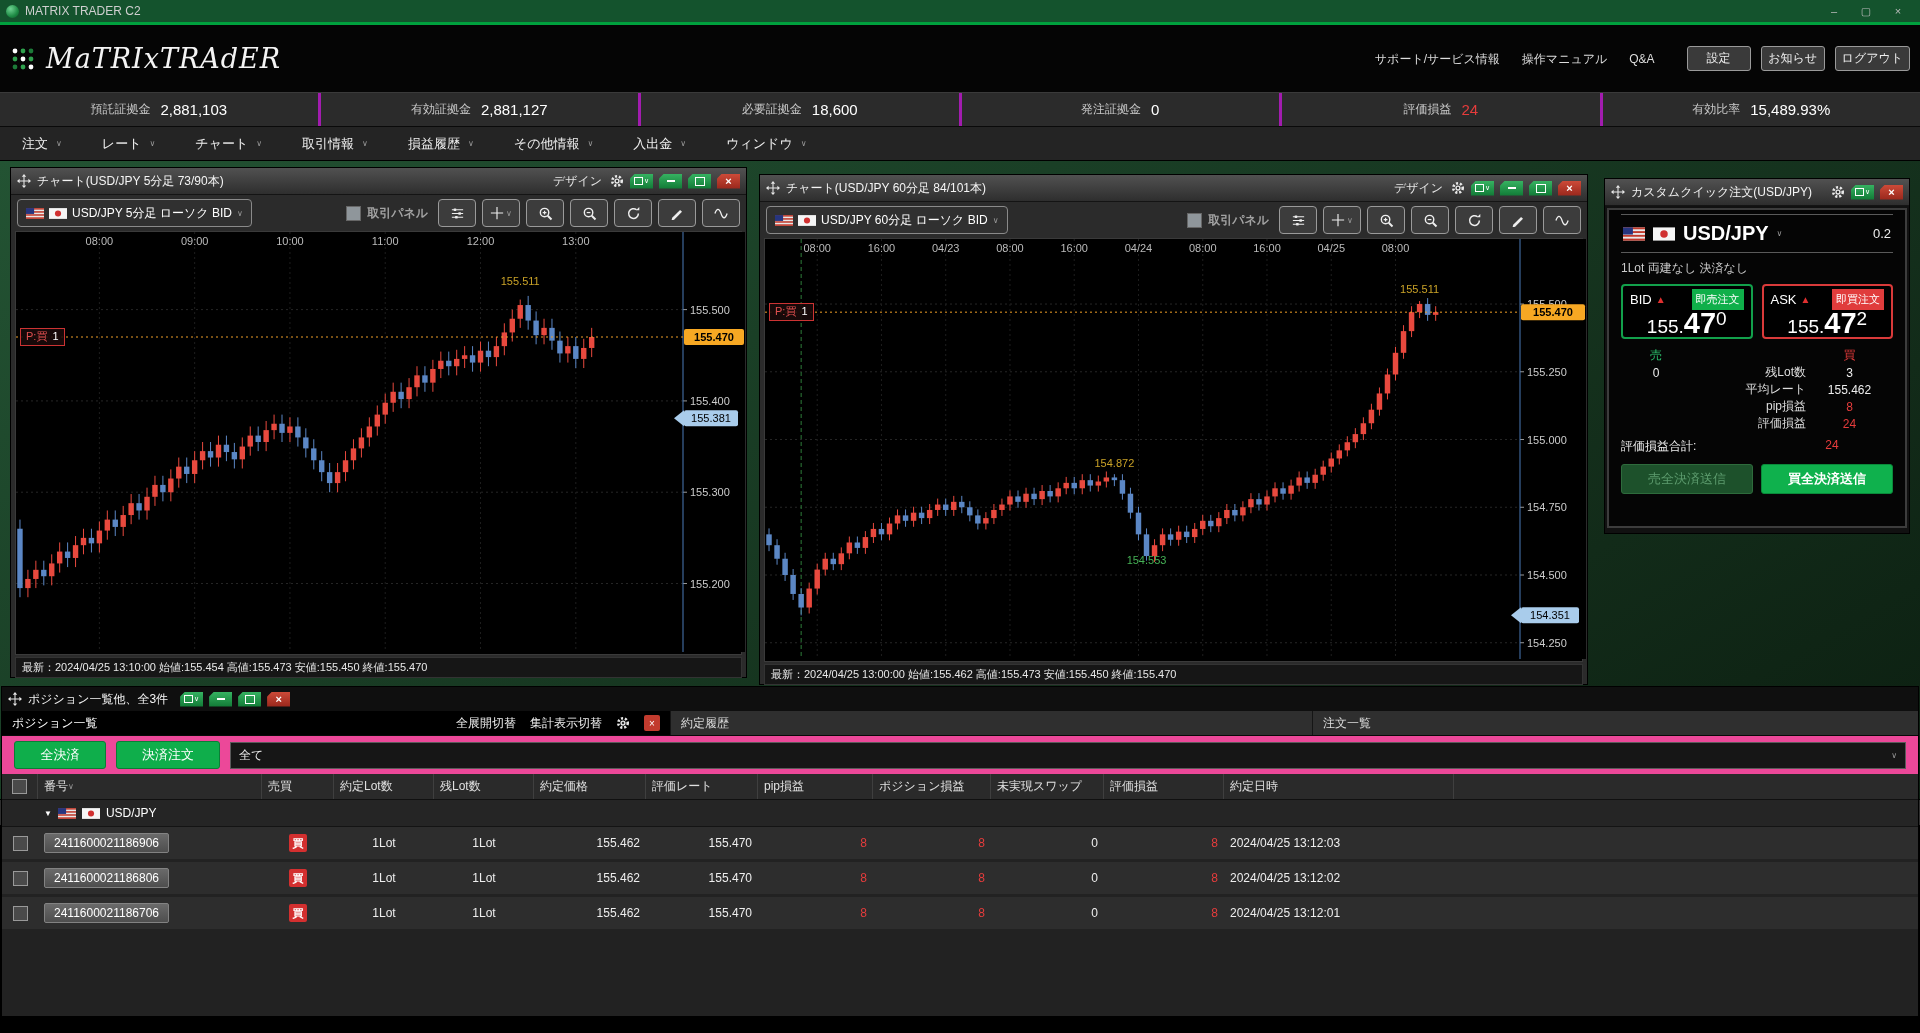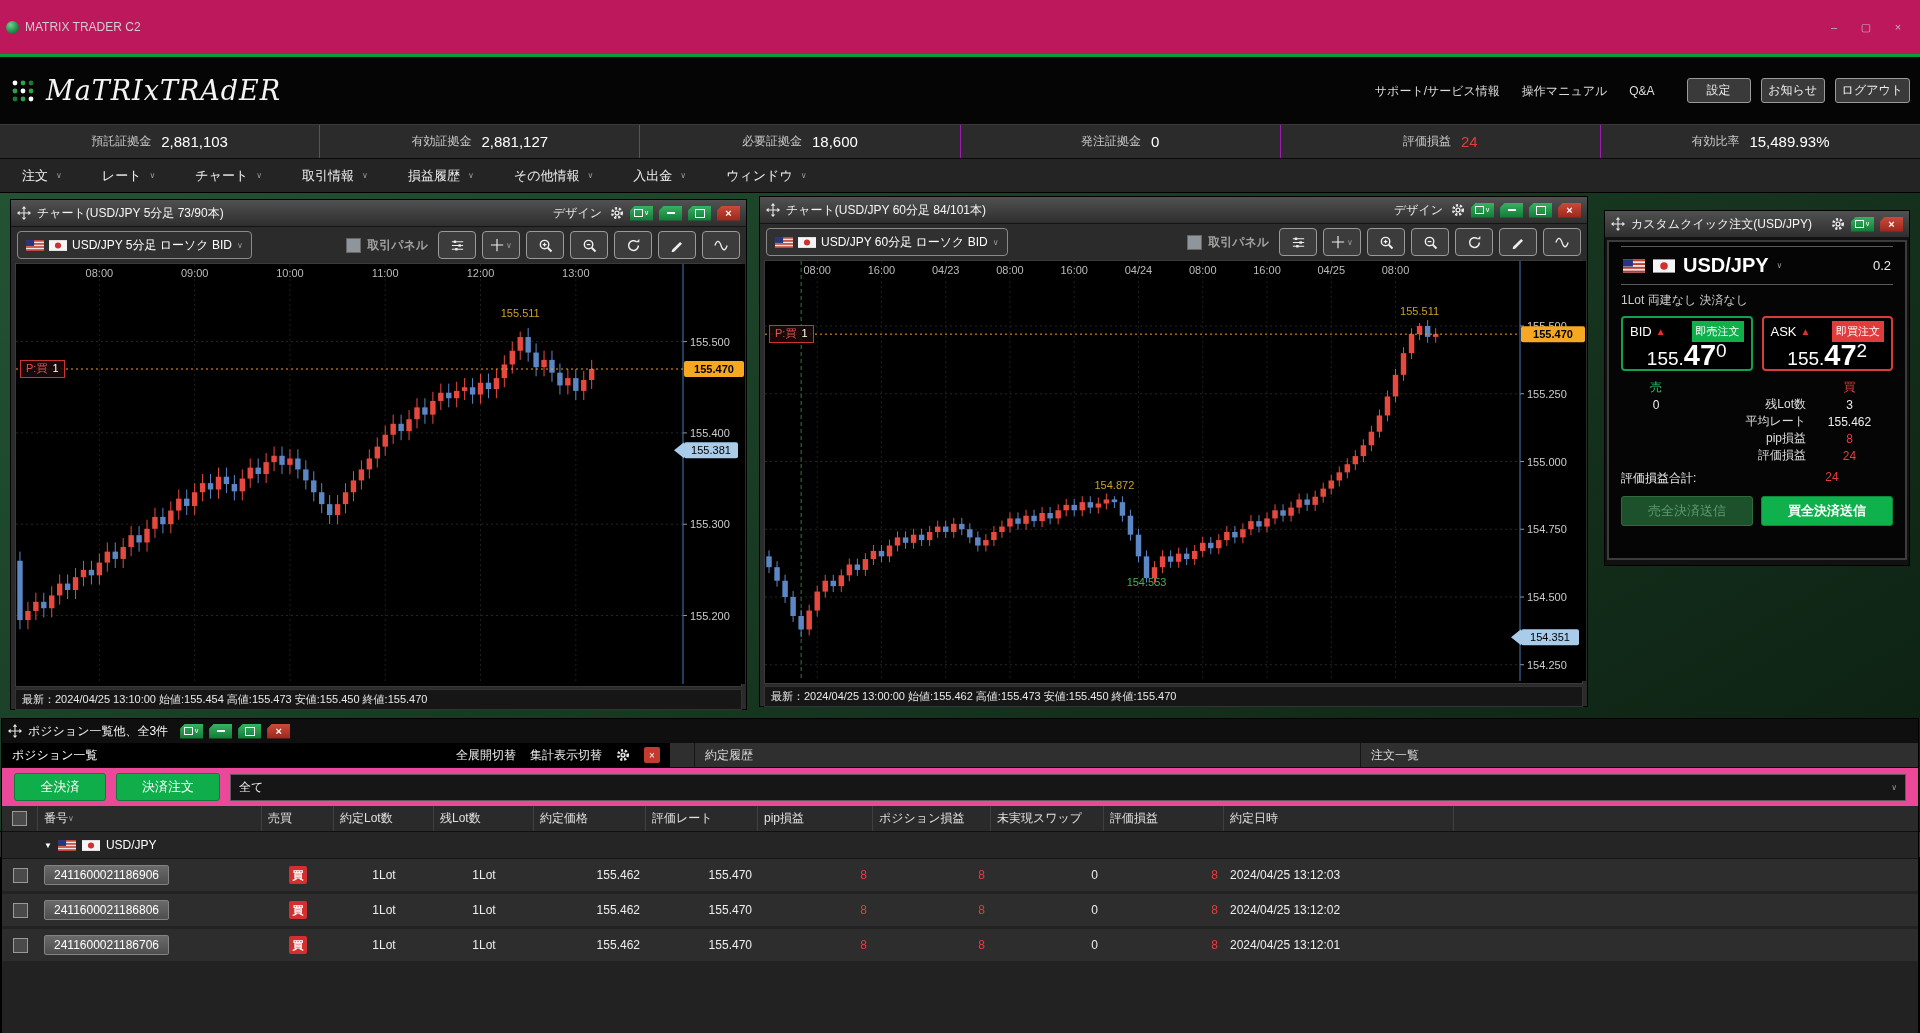--- a/index.html
+++ b/index.html
@@ -1,32 +1,32 @@
 <!DOCTYPE html>
 <html><head>
 <meta charset="utf-8">
 <style>
   html,body{margin:0;padding:0;background:#000;}
   #app{position:relative;width:1920px;height:1033px;overflow:hidden;font-family:"Liberation Sans",sans-serif;color:#eee;-webkit-font-smoothing:antialiased;}
   
-  .titlebar{height:22px;background:#be185d;display:flex;align-items:center;padding:16px 6px;font-size:12px;color:#cfcfcf;}
+  .titlebar{height:22px;background:#14532d;display:flex;align-items:center;padding:0 6px;font-size:12px;color:#cfcfcf;}
   .titlebar .appicon{width:13px;height:13px;border-radius:50%;background:radial-gradient(circle at 35% 30%,#6fd392,#1d8a44 60%,#0c5527);margin-right:6px;}
   .titlebar .spacer{flex:1;}
   .oswb{width:32px;text-align:center;color:#bbb;font-size:11px;line-height:20px;}
   .greenline{height:3px;background:#00a13e;}
   
   .topbar{height:51px;background:#050505;display:flex;align-items:center;padding:8px 10px;}
   .logo{display:flex;align-items:center;gap:8px;}
   .logotext{font-family:"DejaVu Serif",serif;font-style:italic;font-size:27px;letter-spacing:1px;color:#f4f4f4;}
   .topbar .spacer{flex:1;}
   .tb-link{font-size:12px;color:#ddd;margin-right:22px;cursor:default;}
   .tb-btn{font-size:12px;color:#eee;background:#3a3a3a;border:1px solid #9a9a9a;border-radius:3px;height:25px;min-width:64px;margin-left:10px;font-family:inherit;}
   
   .acctbar{height:33px;background:#2b2b2b;border-top:1px solid #3a3a3a;border-bottom:1px solid #0a0a0a;display:flex;}
-  .acct-cell{flex:1;display:flex;align-items:center;justify-content:center;gap:10px;border-right:1px solid #a21caf;}
+  .acct-cell{flex:1;display:flex;align-items:center;justify-content:center;gap:10px;border-right:3px solid #a21caf;}
   .acct-cell:last-child{border-right:none;}
   .acct-label{font-size:12px;color:#c8c8c8;}
   .acct-value{font-size:15px;color:#fff;}
   
   .menubar{height:33px;background:#242424;border-bottom:1px solid #000;display:flex;align-items:center;padding-left:22px;gap:40px;}
   .menu-item{display:flex;align-items:center;gap:8px;font-size:13px;color:#f0f0f0;cursor:default;}
   .chev{font-size:8px;color:#999;}
   
   #workspace{position:relative;height:638px;background:linear-gradient(150deg,#235333 0%,#1a3f26 35%,#122b19 75%,#0c1f11 100%);}
   .panel{position:absolute;border:1px solid #000;background:#2b2b2b;box-sizing:border-box;}
@@ -86,21 +86,21 @@
   .grn{color:#2ecc71;} .red{color:#e63c3c;}
   .qtotal{display:flex;font-size:12px;margin-top:6px;}
   .qtotal .tl{width:150px;color:#eee;}
   .qtotal .tv{flex:1;text-align:center;}
   .qbtns{display:flex;gap:8px;margin-top:9px;}
   .qbtn{flex:1;height:30px;border-radius:3px;font-size:13px;font-family:inherit;}
   .qbtn.sell{background:#1d512b;color:#5d9c6e;border:1px solid #2e6b3c;}
   .qbtn.buy{background:#0fb14d;color:#fff;border:1px solid #0a8a3a;font-weight:bold;}
   
   .pos-head{height:24px;background:#0f0f0f;display:flex;align-items:center;padding:0 6px;gap:6px;}
-  .pos-tabs{height:24px;background:#2f2f2f;display:flex;border-bottom:1px solid #090909;gap:24px;}
+  .pos-tabs{height:24px;background:#2f2f2f;display:flex;border-bottom:1px solid #090909;}
   .ptab-active{width:648px;background:#000;display:flex;align-items:center;padding:0 10px;gap:14px;font-size:12px;color:#fff;}
   .ptab-active .spacer{flex:1;}
   .toggle-lbl{color:#eee;}
   .xsm{width:16px;height:16px;background:#c23b2e;border-radius:2px;color:#fff;font-size:10px;display:inline-flex;align-items:center;justify-content:center;}
   .ptab{display:flex;align-items:center;padding:0 10px;font-size:12px;color:#ddd;border-left:1px solid #151515;box-sizing:border-box;}
   .ptab.t2{width:642px;} .ptab.t3{flex:1;}
   .pos-actions{height:38px;display:flex;align-items:center;padding:0 12px;gap:10px;background:#ec4899;}
   .gbtn{height:28px;border-radius:3px;background:#0fae4b;border:1px solid #0a7e36;color:#fff;font-size:13px;font-family:inherit;min-width:92px;}
   .filter{flex:1;height:25px;background:#161616;border:1px solid #5a5a5a;display:flex;align-items:center;padding:0 8px;font-size:12px;color:#eee;}
   .filter .spacer{flex:1;}
@@ -544,21 +544,21 @@
             <text x="504.22023809523813" y="52.956521739148826" fill="#c9a227" font-size="11" text-anchor="middle">155.511</text>
           </svg>
         <div class="pbadge" id="pbadge-0" style="top: 96px;">
           <span>P:買</span>
           <span class="cnt">1</span>
         </div>
       </div>
       <div class="cstatus">最新：2024/04/25 13:10:00  始値:155.454 高値:155.473 安値:155.450 終値:155.470</div>
     </section>
 
-    <section class="panel" style="left:759px;top:3px;width:829px;height:511px">
+    <section class="panel" style="left:759px;top:13px;width:829px;height:511px">
       <div class="phead">
         <span class="icn">
             <svg width="14" height="14">
               <use href="#ic-move"></use>
             </svg>
           </span>
         <span class="ptitle">チャート(USD/JPY 60分足 84/101本)</span>
         <span class="spacer"></span>
         <span class="design-lbl">デザイン</span>
         <span class="icn">

